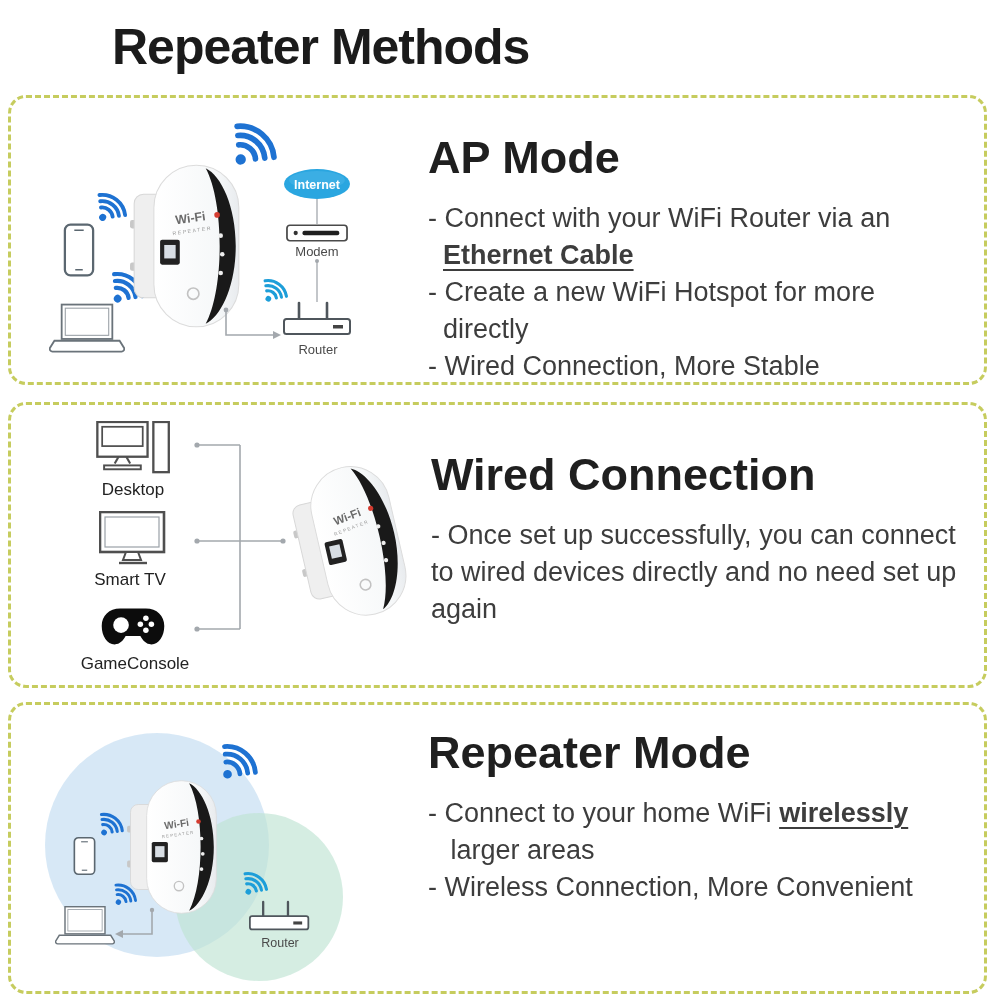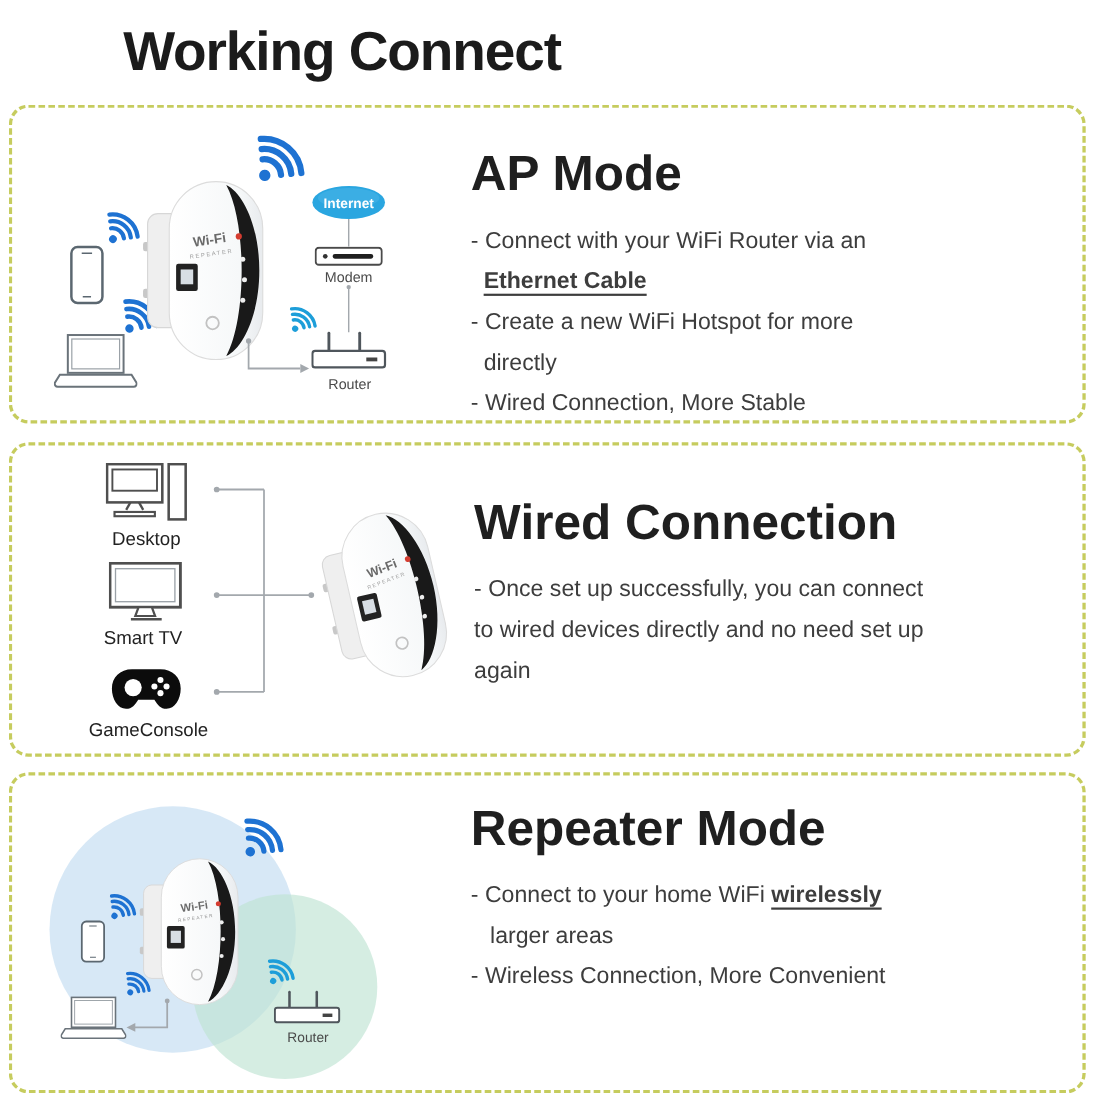--- a/index.html
+++ b/index.html
@@ -11,21 +11,21 @@
          background:#ffffff;box-sizing:border-box;}
   #panel-ap{top:95px;height:290px;}
   #panel-wired{top:402px;height:286px;}
   #panel-repeater{top:702px;height:292px;}
   .illus{position:absolute;left:0;top:0;}
   .panel-text{position:absolute;}
   #panel-ap .panel-text{left:417px;top:34px;width:555px;}
   #panel-wired .panel-text{left:420px;top:44px;width:555px;}
   #panel-repeater .panel-text{left:417px;top:22px;width:555px;}
   .panel-heading{font-size:45px;font-weight:bold;color:#1f1f1f;margin:0 0 16px 0;}
-  .line{font-size:21px;line-height:37px;color:#3d3d3d;white-space:pre;}
+  .line{font-size:27px;line-height:37px;color:#3d3d3d;white-space:pre;}
   .line .u{text-decoration:underline;text-decoration-thickness:2px;text-underline-offset:5px;font-weight:bold;}
   svg text{font-family:"Liberation Sans",sans-serif;}
   .small-label{font-size:13px;fill:#4a4a4a;}
   .big-label{font-size:17px;fill:#222222;}
   .conn{stroke:#a3a8ad;stroke-width:1.6;fill:none;}
   .conn-thin{stroke:#a3a8ad;stroke-width:1.3;fill:none;}
 </style>
 </head>
 <body>
 
@@ -110,21 +110,21 @@
 
       <symbol id="sym-router" viewBox="0 0 70 40">
         <line x1="16" y1="3" x2="16" y2="19" stroke="#4f565c" stroke-width="2.6" stroke-linecap="round"></line>
         <line x1="44" y1="3" x2="44" y2="19" stroke="#4f565c" stroke-width="2.6" stroke-linecap="round"></line>
         <rect x="1" y="19" width="66" height="15" rx="2.5" fill="#ffffff" stroke="#4f565c" stroke-width="2"></rect>
         <rect x="50" y="25" width="10" height="3.5" fill="#444444"></rect>
       </symbol>
     </defs>
   </svg>
 
-  <div class="page-title">Working Connect</div>
+  <div class="page-title">Repeater Methods</div>
 
   <section class="panel" id="panel-ap">
     <svg class="illus" width="410" height="286" viewBox="0 0 410 286">
       <g>
         <use href="#sym-phone" x="52" y="124" width="32" height="56"></use>
       </g>
       <g transform="translate(99,110) rotate(38)" style="color:#1e72d2">
         <use href="#sym-wifi" x="-21" y="-17" width="42" height="34"></use>
       </g>
       <g>

